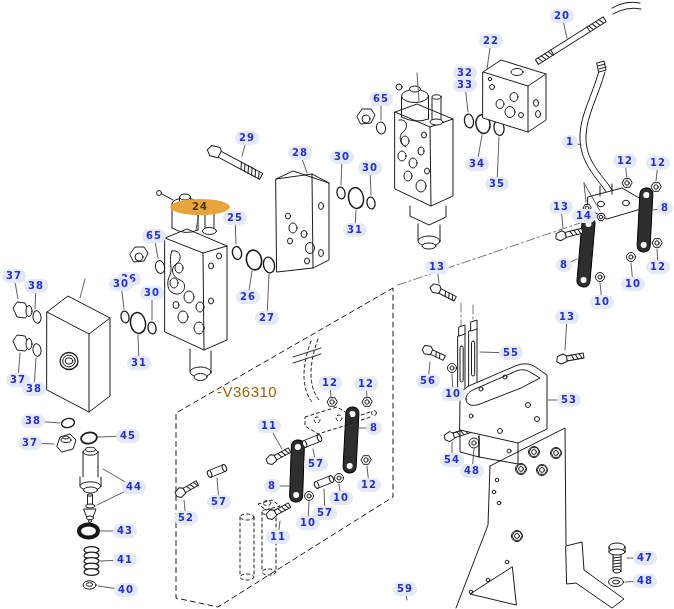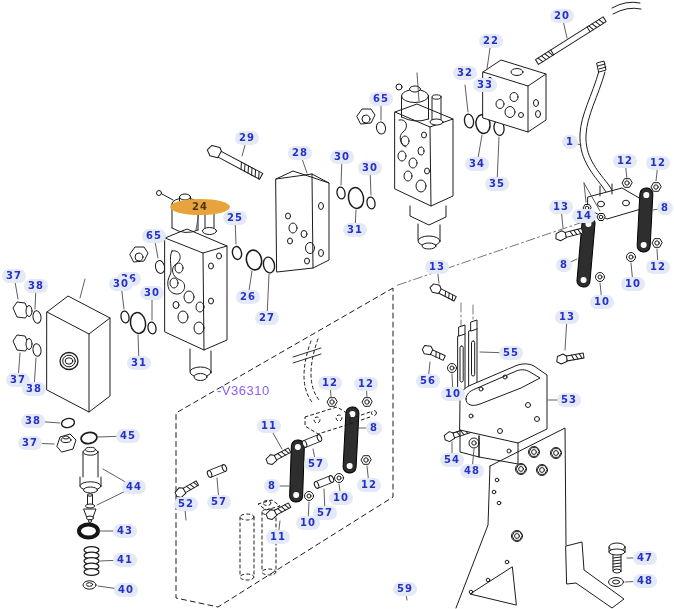--- a/index.html
+++ b/index.html
@@ -7,21 +7,21 @@
          font-family:"DejaVu Sans",sans-serif;}
   .artboard{position:absolute;left:0;top:0;}
   .callout-layer{position:absolute;left:0;top:0;width:100%;height:100%;}
   .callout{position:absolute;transform:translate(-50%,-50%);
            font-size:10px;font-weight:bold;letter-spacing:1px;line-height:14px;
            color:var(--label-text,#2531c4);background:var(--label-bg,#e4e9f8);
            padding:0 4px;border-radius:7px;white-space:nowrap;cursor:pointer;}
   .callout.hl{background:var(--hl-bg,#e8a43c);color:var(--hl-text,#4e3508);
               border-radius:50%;padding:1px 22px;}
   .variant{position:absolute;font-family:"Liberation Sans","DejaVu Sans",sans-serif;
-           font-size:13px;color:#8b5cf6;letter-spacing:.5px;}
+           font-size:15px;color:#a16207;letter-spacing:.5px;}
   .leaders line{stroke:var(--leader,#4d4d4d);stroke-width:.9;}
 </style>
 </head>
 <body>
 
 <div class="stage">
 <svg class="artboard" width="674" height="609" viewBox="0 0 674 609">
   <g stroke="#1c1c1c" fill="none" stroke-width="1" stroke-linejoin="round" stroke-linecap="round">
 
     <path d="M393,288 L176,413 L176,598 L218,607 L393,497 Z" stroke-dasharray="5,4"></path>
@@ -541,21 +541,21 @@
           <line x1="126" y1="590" x2="98" y2="586"></line>
         </g>
   </g>
 </svg>
 
 <div class="variant" style="left: 217px; top: 383px;">-V36310</div>
 <div class="callout-layer">
       <div class="callout" style="left: 562px; top: 16px;">20</div>
       <div class="callout" style="left: 491px; top: 41px;">22</div>
       <div class="callout" style="left: 417px; top: 73px; margin-left: 48px;">32</div>
-      <div class="callout" style="left: 465px; top: 85px; margin-left: 20px;">33</div>
+      <div class="callout" style="left: 465px; top: 85px;">33</div>
       <div class="callout" style="left: 381px; top: 99px;">65</div>
       <div class="callout" style="left: 247px; top: 138px;">29</div>
       <div class="callout" style="left: 570px; top: 142px;">1</div>
       <div class="callout" style="left: 300px; top: 153px;">28</div>
       <div class="callout" style="left: 342px; top: 157px;">30</div>
       <div class="callout" style="left: 625px; top: 161px;">12</div>
       <div class="callout" style="left: 658px; top: 163px;">12</div>
       <div class="callout" style="left: 477px; top: 164px;">34</div>
       <div class="callout" style="left: 370px; top: 168px;">30</div>
       <div class="callout" style="left: 584px; top: 183px; margin-top: 33px;">14</div>
@@ -595,21 +595,21 @@
       <div class="callout" style="left: 30px; top: 443px;">37</div>
       <div class="callout" style="left: 452px; top: 460px;">54</div>
       <div class="callout" style="left: 316px; top: 464px;">57</div>
       <div class="callout" style="left: 472px; top: 471px;">48</div>
       <div class="callout" style="left: 272px; top: 486px;">8</div>
       <div class="callout" style="left: 369px; top: 485px;">12</div>
       <div class="callout" style="left: 134px; top: 487px;">44</div>
       <div class="callout" style="left: 341px; top: 498px;">10</div>
       <div class="callout" style="left: 219px; top: 502px;">57</div>
       <div class="callout" style="left: 325px; top: 513px;">57</div>
-      <div class="callout" style="left: 186px; top: 504px; text-align: center;">52</div>
+      <div class="callout" style="left: 186px; top: 518px; text-align: center;">52</div>
       <div class="callout" style="left: 308px; top: 523px;">10</div>
       <div class="callout" style="left: 125px; top: 531px;">43</div>
       <div class="callout" style="left: 278px; top: 537px;">11</div>
       <div class="callout" style="left: 645px; top: 558px;">47</div>
       <div class="callout" style="left: 125px; top: 560px;">41</div>
       <div class="callout" style="left: 645px; top: 581px;">48</div>
       <div class="callout" style="left: 405px; top: 589px;">59</div>
       <div class="callout" style="left: 126px; top: 590px;">40</div>
     </div>
 </div>

